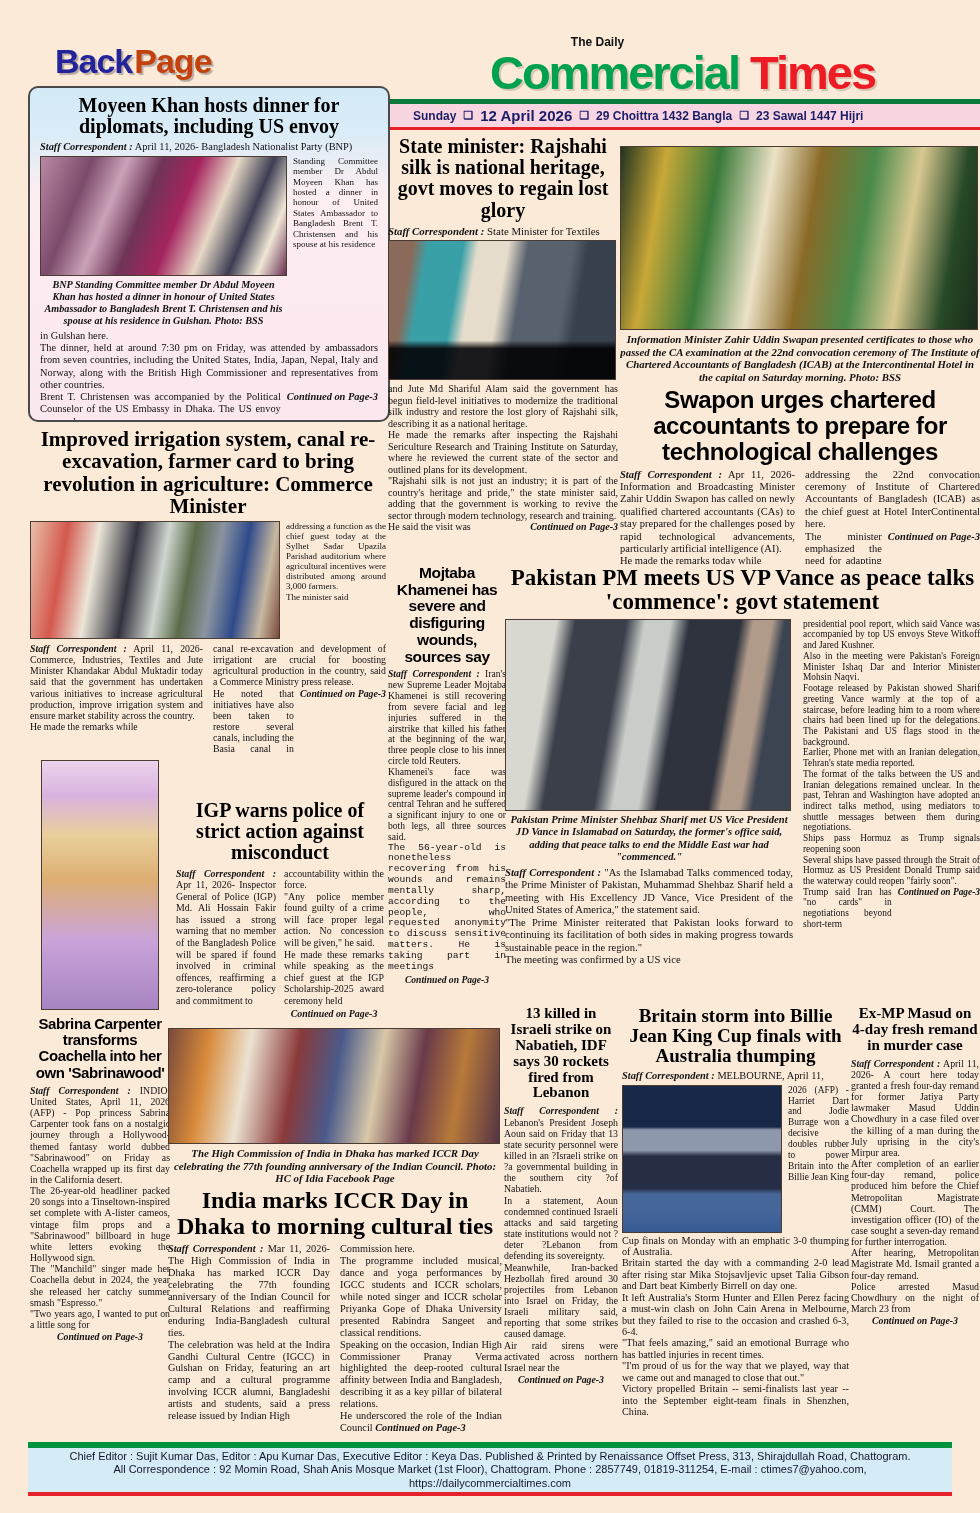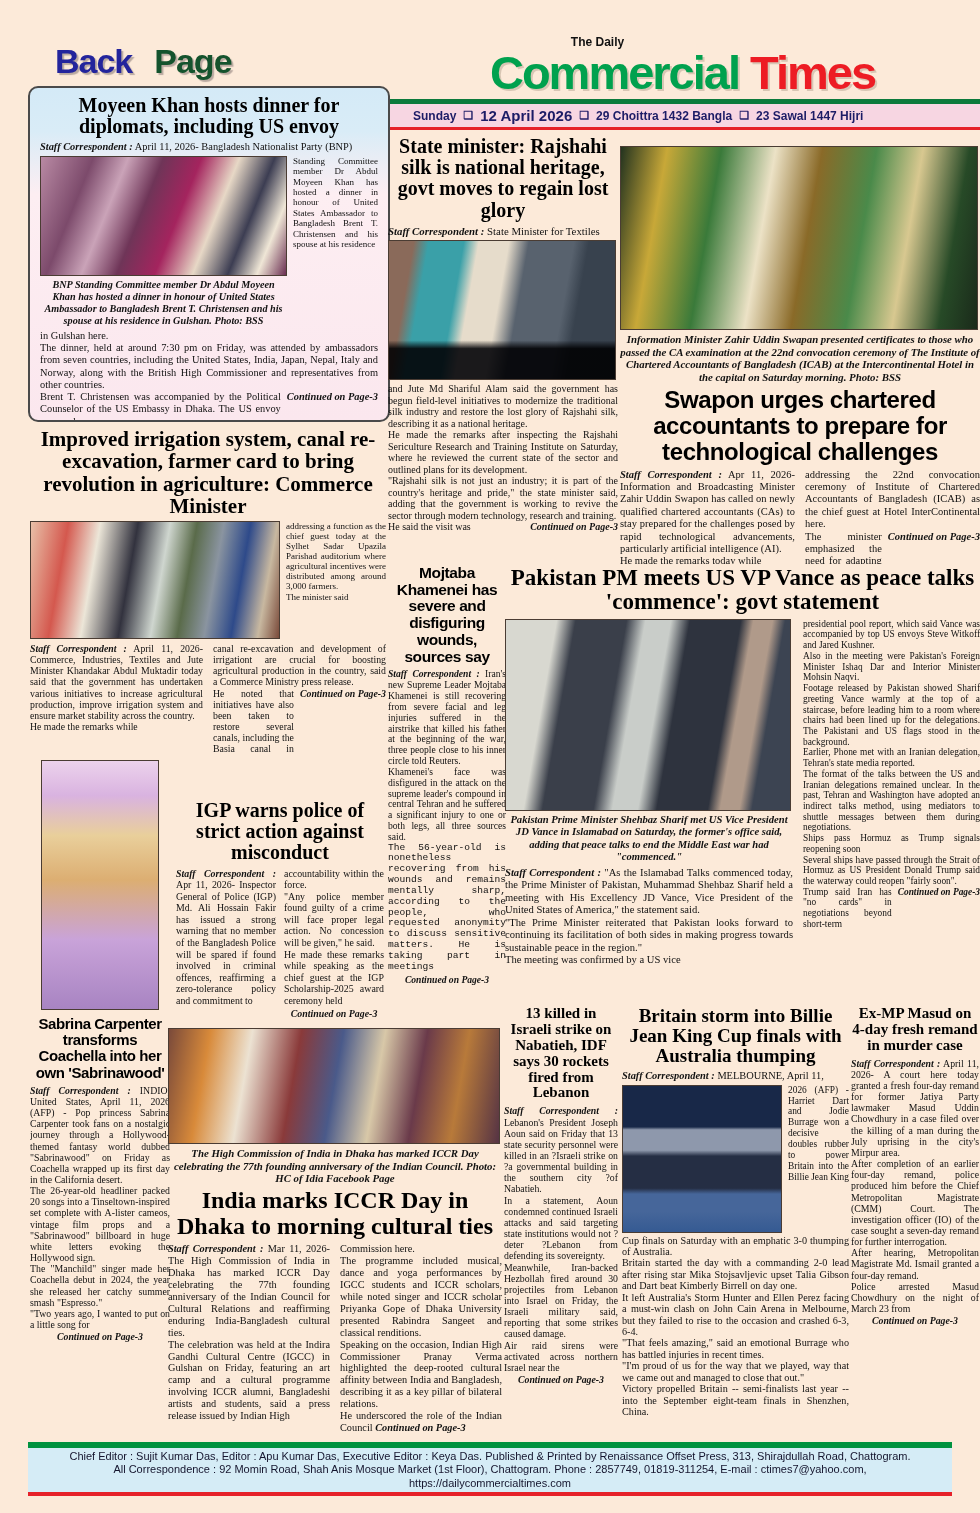--- a/index.html
+++ b/index.html
@@ -5,21 +5,21 @@
   html,body{margin:0;padding:0;}
   body{background:#e9e2d6;}
   .page{position:relative;width:980px;height:1513px;background:#fcead9;overflow:hidden;
         font-family:"Liberation Serif",serif;color:#111;}
   .abs{position:absolute;box-sizing:border-box;}
 
   
   .backpage{font-family:"Liberation Sans",sans-serif;font-weight:bold;font-size:34px;
             letter-spacing:-1px;text-shadow:2px 2px 1px #b9a9a0;}
   .bp-back{color:#23249c;}
-  .bp-page{color:#14532d;margin-left:22px;}
+  .bp-page{color:#c2410c;margin-left:2px;}
 
   
   .masthead{text-align:center;line-height:1;}
   .md-daily{font-family:"Liberation Sans",sans-serif;font-weight:bold;font-size:12px;color:#111;
             margin-bottom:1px;margin-right:170px;}
   .md-main{font-family:"Liberation Sans",sans-serif;font-weight:bold;font-size:47px;
            letter-spacing:-2px;text-shadow:2px 2px 0 #d8c6b4;}
   .md-green{color:#00a14e;}
   .md-red{color:#ed1c24;}
   .md-tagline{font-family:"Liberation Sans",sans-serif;font-weight:bold;font-size:10px;
@@ -265,21 +265,21 @@
     <p class="contc" style="font-size:9.8px;"><span class="cont">Continued on Page-3</span></p>
   </div>
 
   <div class="abs" style="left:622px;top:1006px;width:227px;height:434px;overflow:hidden;">
     <h2 class="hl" style="font-size:19px;">Britain storm into Billie Jean King Cup finals with Australia thumping</h2>
     <p class="bp" style="font-size:10.4px;"><span class="by">Staff Correspondent :</span> <span>MELBOURNE, April 11,</span></p>
     <div class="row" style="margin-top:2px;">
       <div class="photo ph-tennis" style="width:160px;height:148px;"></div>
       <p class="bp" style="font-size:9.4px;line-height:1.16;flex:1;">2026 (AFP) - Harriet Dart and Jodie Burrage won a decisive doubles rubber to power Britain into the Billie Jean King</p>
     </div>
-    <p class="bp" style="font-size:10.2px;line-height:1.12;margin-top:2px;">Cup finals on Saturday with an emphatic 3-0 thumping of Australia.</p>
+    <p class="bp" style="font-size:10.2px;line-height:1.12;margin-top:2px;">Cup finals on Monday with an emphatic 3-0 thumping of Australia.</p>
     <p class="bp" style="font-size:10.2px;line-height:1.12;">Britain started the day with a commanding 2-0 lead after rising star Mika Stojsavljevic upset Talia Gibson and Dart beat Kimberly Birrell on day one.</p>
     <p class="bp" style="font-size:10.2px;line-height:1.12;">It left Australia's Storm Hunter and Ellen Perez facing a must-win clash on John Cain Arena in Melbourne, but they failed to rise to the occasion and crashed 6-3, 6-4.</p>
     <p class="bp" style="font-size:10.2px;line-height:1.12;">"That feels amazing," said an emotional Burrage who has battled injuries in recent times.</p>
     <p class="bp" style="font-size:10.2px;line-height:1.12;">"I'm proud of us for the way that we played, way that we came out and managed to close that out."</p>
     <p class="bp" style="font-size:10.2px;line-height:1.12;">Victory propelled Britain -- semi-finalists last year -- into the September eight-team finals in Shenzhen, China.</p>
   </div>
 
   <div class="abs" style="left:851px;top:1006px;width:128px;height:434px;overflow:hidden;">
     <h2 class="hl" style="font-size:15px;">Ex-MP Masud on 4-day fresh remand in murder case</h2>
     <p class="bp" style="font-size:9.8px;line-height:1.14;"><span class="by">Staff Correspondent :</span> <span>April 11, 2026- A court here today granted a fresh four-day remand for former Jatiya Party lawmaker Masud Uddin Chowdhury in a case filed over the killing of a man during the July uprising in the city's Mirpur area.</span></p>

